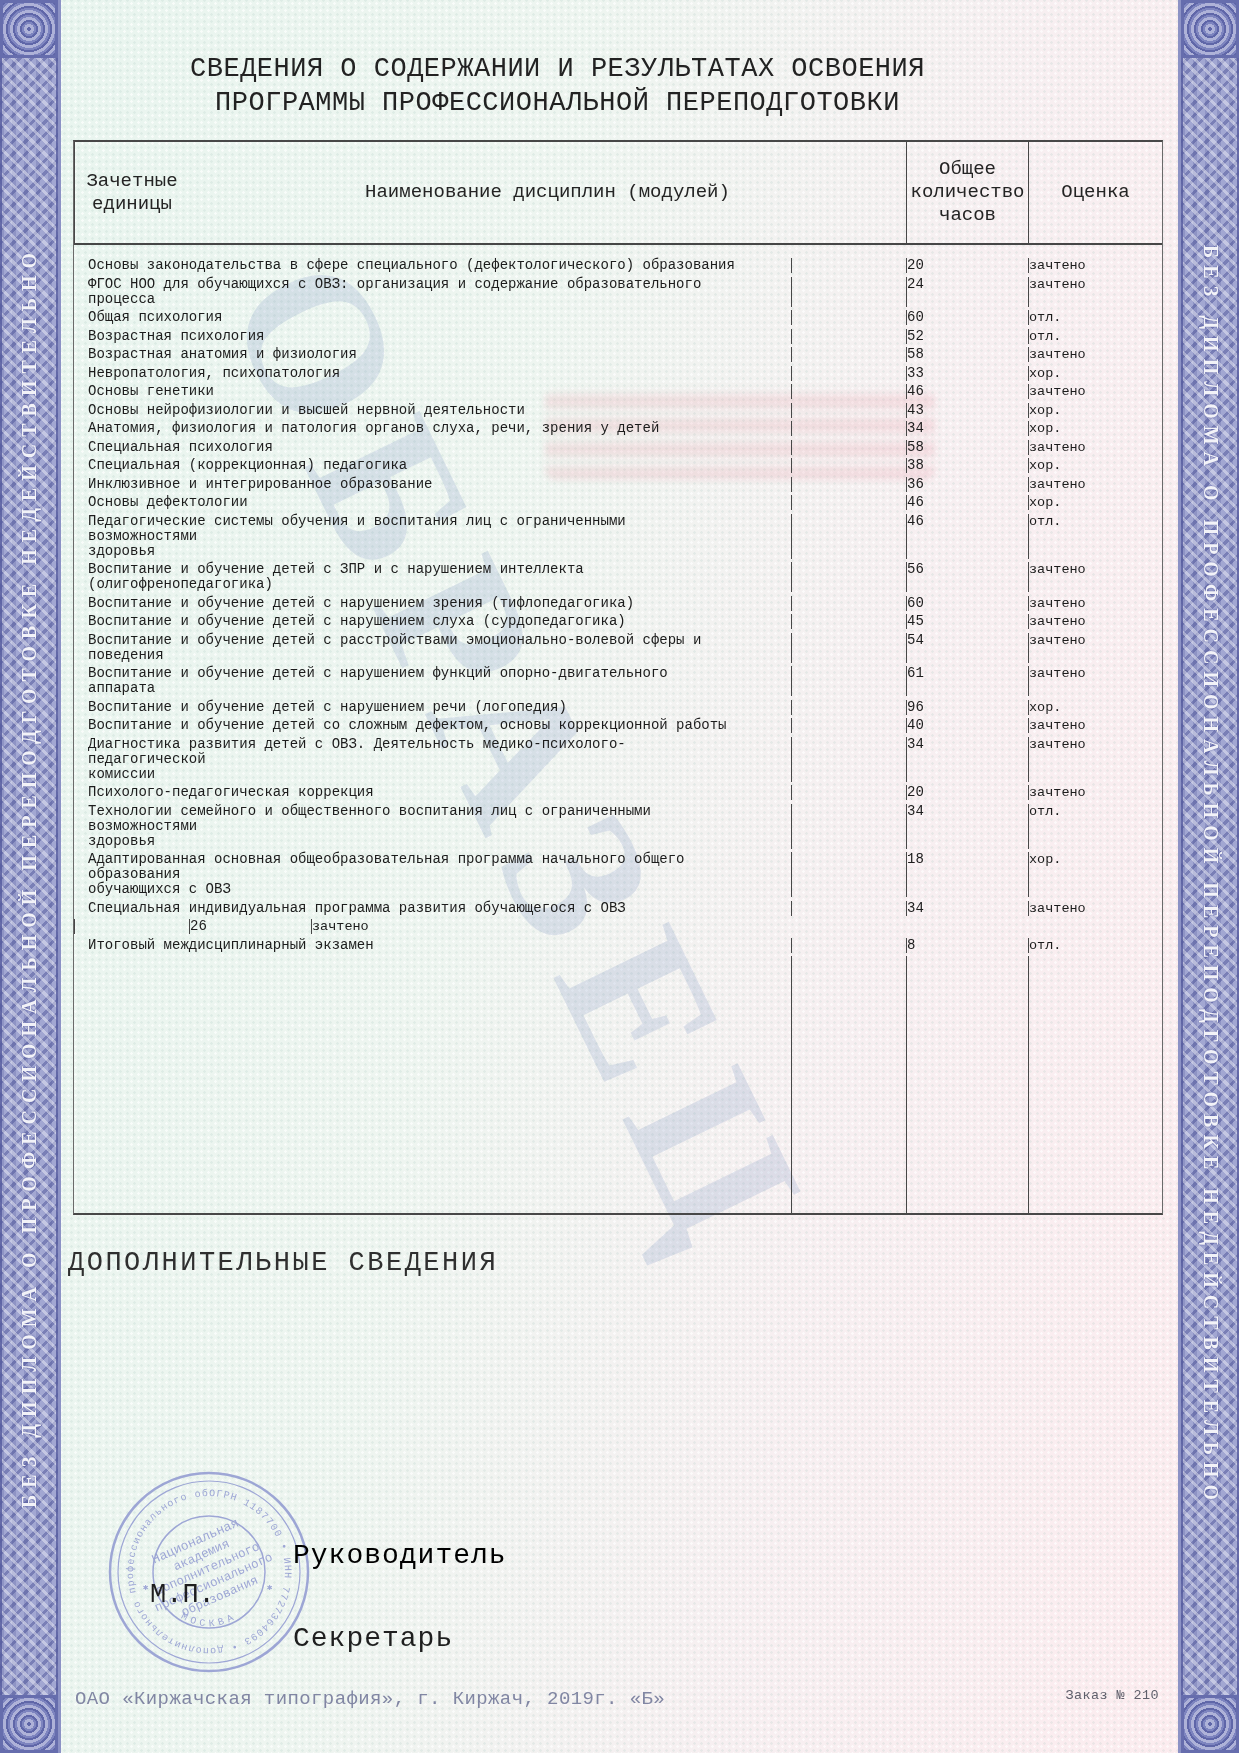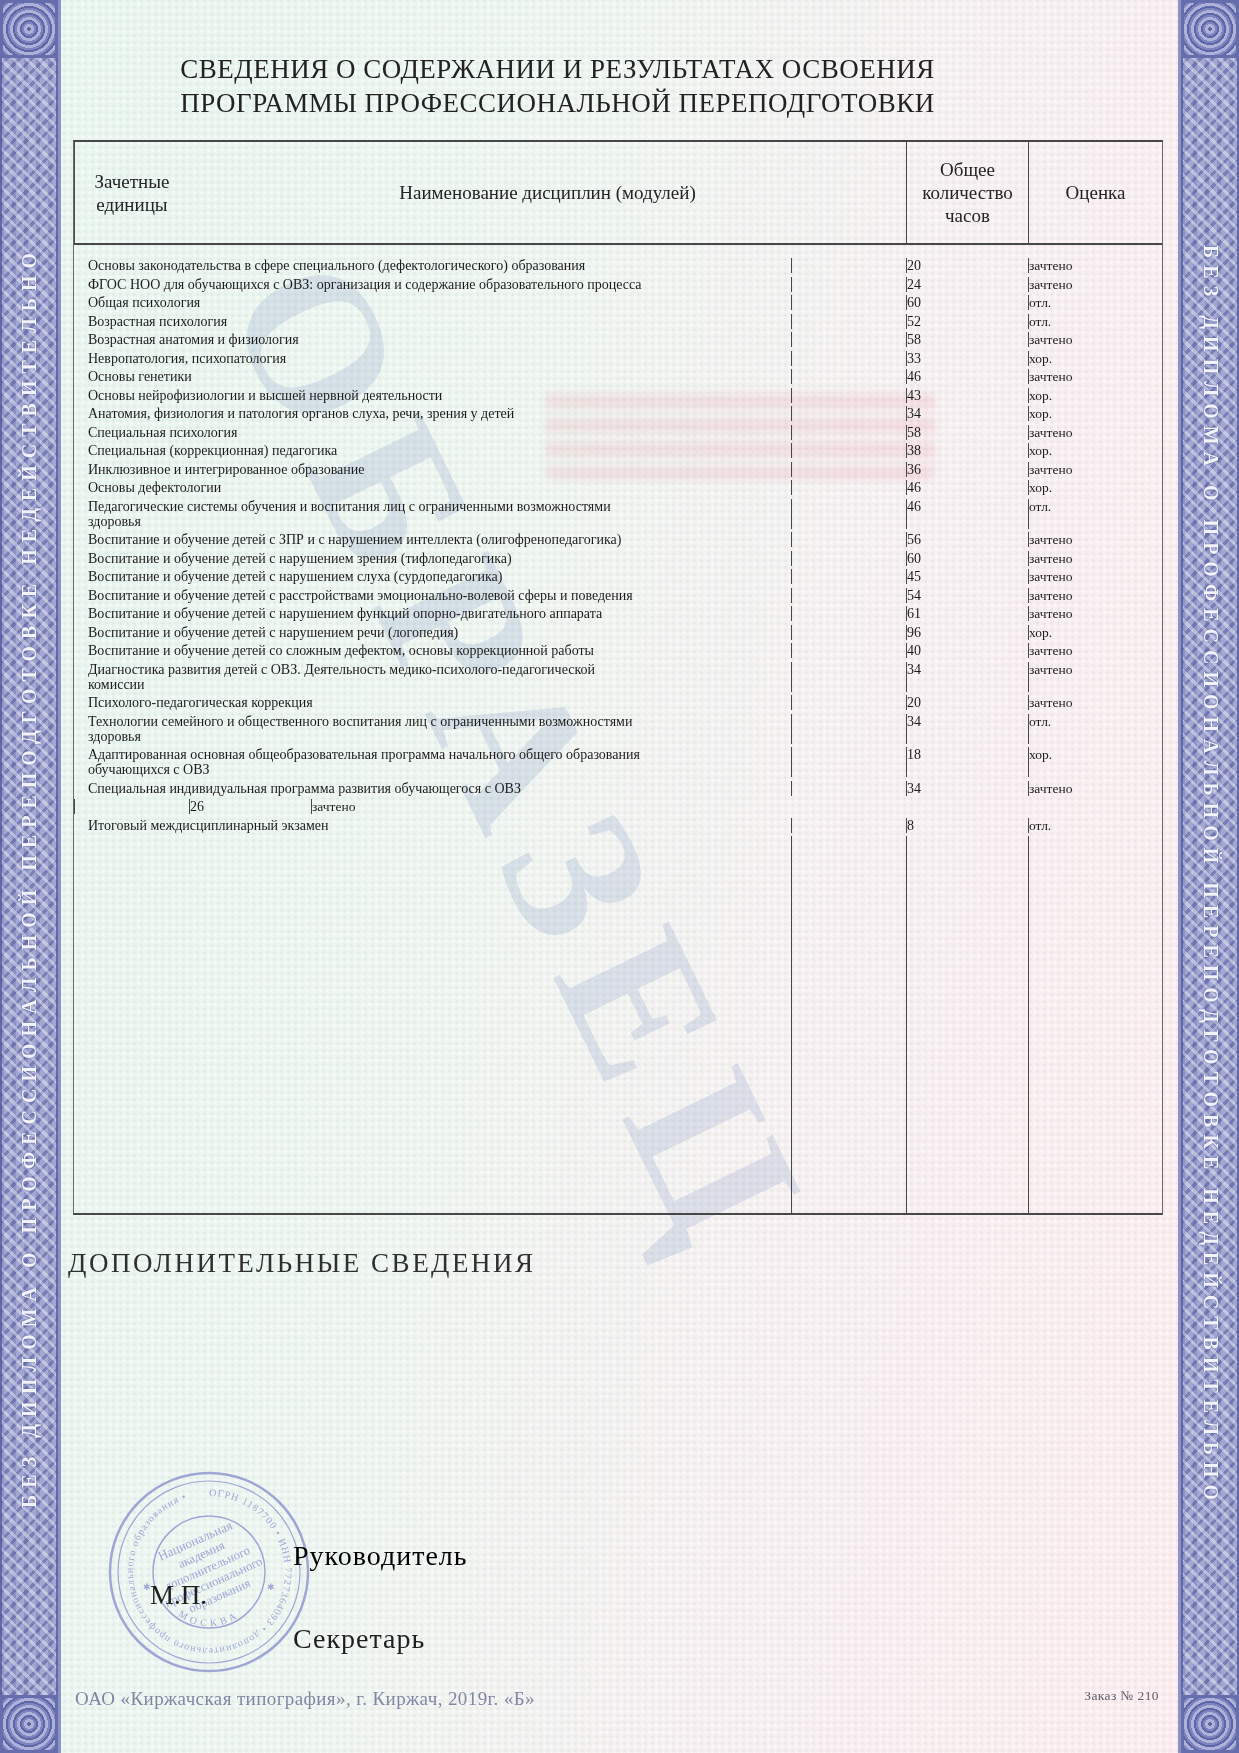--- a/index.html
+++ b/index.html
@@ -40,21 +40,21 @@
     box-shadow:inset 0 0 0 3px #666dad;}
   .corner.top{top:0;} .corner.bottom{bottom:0;}
   .band-label{position:absolute;left:0;right:0;top:64px;bottom:64px;
     display:flex;align-items:center;justify-content:center;
     writing-mode:vertical-rl;text-orientation:mixed;
     color:rgba(255,255,255,.92);font-weight:bold;font-size:20px;letter-spacing:7px;
     text-shadow:0 0 2px rgba(66,72,146,.9);white-space:nowrap;}
   .band-left .band-label{transform:rotate(180deg);}
 
   
-  .content{position:absolute;left:58px;top:0;width:1123px;height:100%;z-index:2;}
+  .content{position:absolute;left:58px;top:0;width:1123px;height:100%;z-index:2;font-family:Liberation Mono, monospace;}
 
   .doc-title{position:absolute;top:52px;left:17px;width:965px;margin:0;
     text-align:center;font-weight:normal;font-size:27px;line-height:34px;
     letter-spacing:.5px;color:#222;}
 
   
   .disc-table{position:absolute;top:140px;left:15px;width:1090px;height:1075px;
     display:flex;flex-direction:column;box-sizing:border-box;
     border-top:2px solid #474747;border-bottom:2px solid #474747;
     border-left:1px solid #6a6a6a;border-right:1px solid #6a6a6a;

